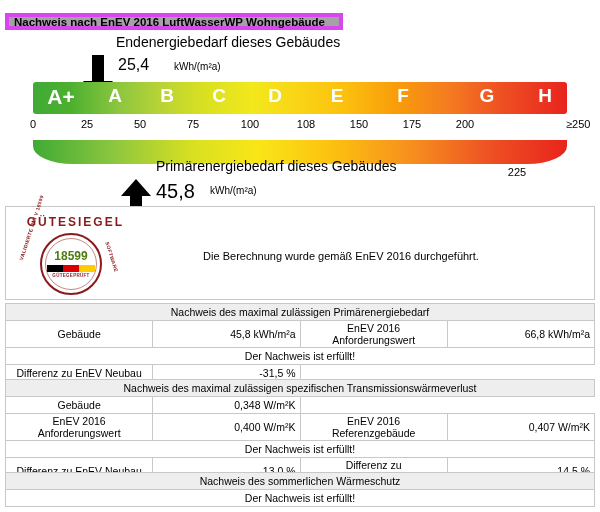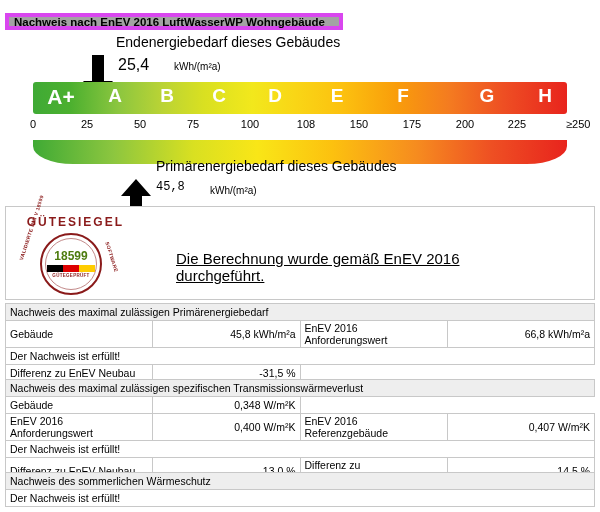--- a/index.html
+++ b/index.html
@@ -37,22 +37,21 @@
     position:absolute; left:174px; top:31px;
     font-size:10px;
   }
 
   .primlabel {
     position:absolute; left:156px; top:128px;
     font-size:14px;
   }
   .primvalue {
     position:absolute; left:156px; top:150px;
-    font-size:12px;
-    font-family:Liberation Mono, monospace;
+    font-size:20px;
   }
   .primunit {
     position:absolute; left:210px; top:155px;
     font-size:10px;
   }
 
   
   .arrow-down {
     position:absolute; left:82px; top:25px; width:32px; height:44px;
   }
@@ -90,21 +89,21 @@
       #fcc10f 56%, #f68b1f 72%, #ee4f23 86%, #e8241d 100%);
   }
 
   
   .seal-block {
     position:absolute; left:5px; top:206px; width:590px; height:94px;
     border:1px solid #c8c8c8; background:#ffffff;
   }
   .statement {
     position:absolute; left:170px; top:43px; width:330px;
-    font-size:15px; text-align:left;text-decoration:underline;
+    font-size:11px; text-align:center;
   }
 
   .seal { position:absolute; left:8px; top:4px; width:120px; height:86px; }
   .seal-top {
     position:absolute; left:12px; top:4px; width:98px;
     text-align:right; font-size:12px; letter-spacing:2px; font-weight:bold;
     color:#8a1a1a;
   }
   .seal-circle {
     position:absolute; left:26px; top:22px; width:62px; height:62px;
@@ -138,20 +137,21 @@
   .tbl {
     position:absolute; left:5px; width:590px;
     border-collapse:collapse; font-size:10.5px;
     table-layout:fixed;
   }
   .tbl td {
     border:1px solid #c8c8c8;
     height:17px; padding:1px 4px;
     vertical-align:middle;
     background:#ffffff;
+    text-align:center;
   }
   .tbl td.hdr { background:#eeeeee; }
   .tbl td.num { text-align:right; }
 
   .t1 { top:303px; }
   .t2 { top:379px; }
   .t3 { top:472px; }
 </style>
 </head>
 <body>
@@ -189,21 +189,21 @@
     <div class="ticks">
       <div class="tick" style="left:23px;width:20px;">0</div>
       <div class="tick" style="left:75px;width:24px;">25</div>
       <div class="tick" style="left:128px;width:24px;">50</div>
       <div class="tick" style="left:181px;width:24px;">75</div>
       <div class="tick" style="left:236px;width:28px;">100</div>
       <div class="tick" style="left:292px;width:28px;">108</div>
       <div class="tick" style="left:345px;width:28px;">150</div>
       <div class="tick" style="left:398px;width:28px;">175</div>
       <div class="tick" style="left:451px;width:28px;">200</div>
-      <div class="tick" style="left:503px;width:28px;">225</div>
+      <div class="tick" style="left:503px;width:28px;margin-top:48px;">225</div>
       <div class="tick" style="left:522px;width:52px;padding-left:44px;">≥250</div>
     </div>
 
     <div class="ribbon"></div>
 
     <div class="arrow-up">
       <svg width="32" height="44" viewBox="0 0 32 44">
         <polygon points="16,1 31,18 22,18 22,44 10,44 10,18 1,18" fill="#000"></polygon>
       </svg>
     </div>

